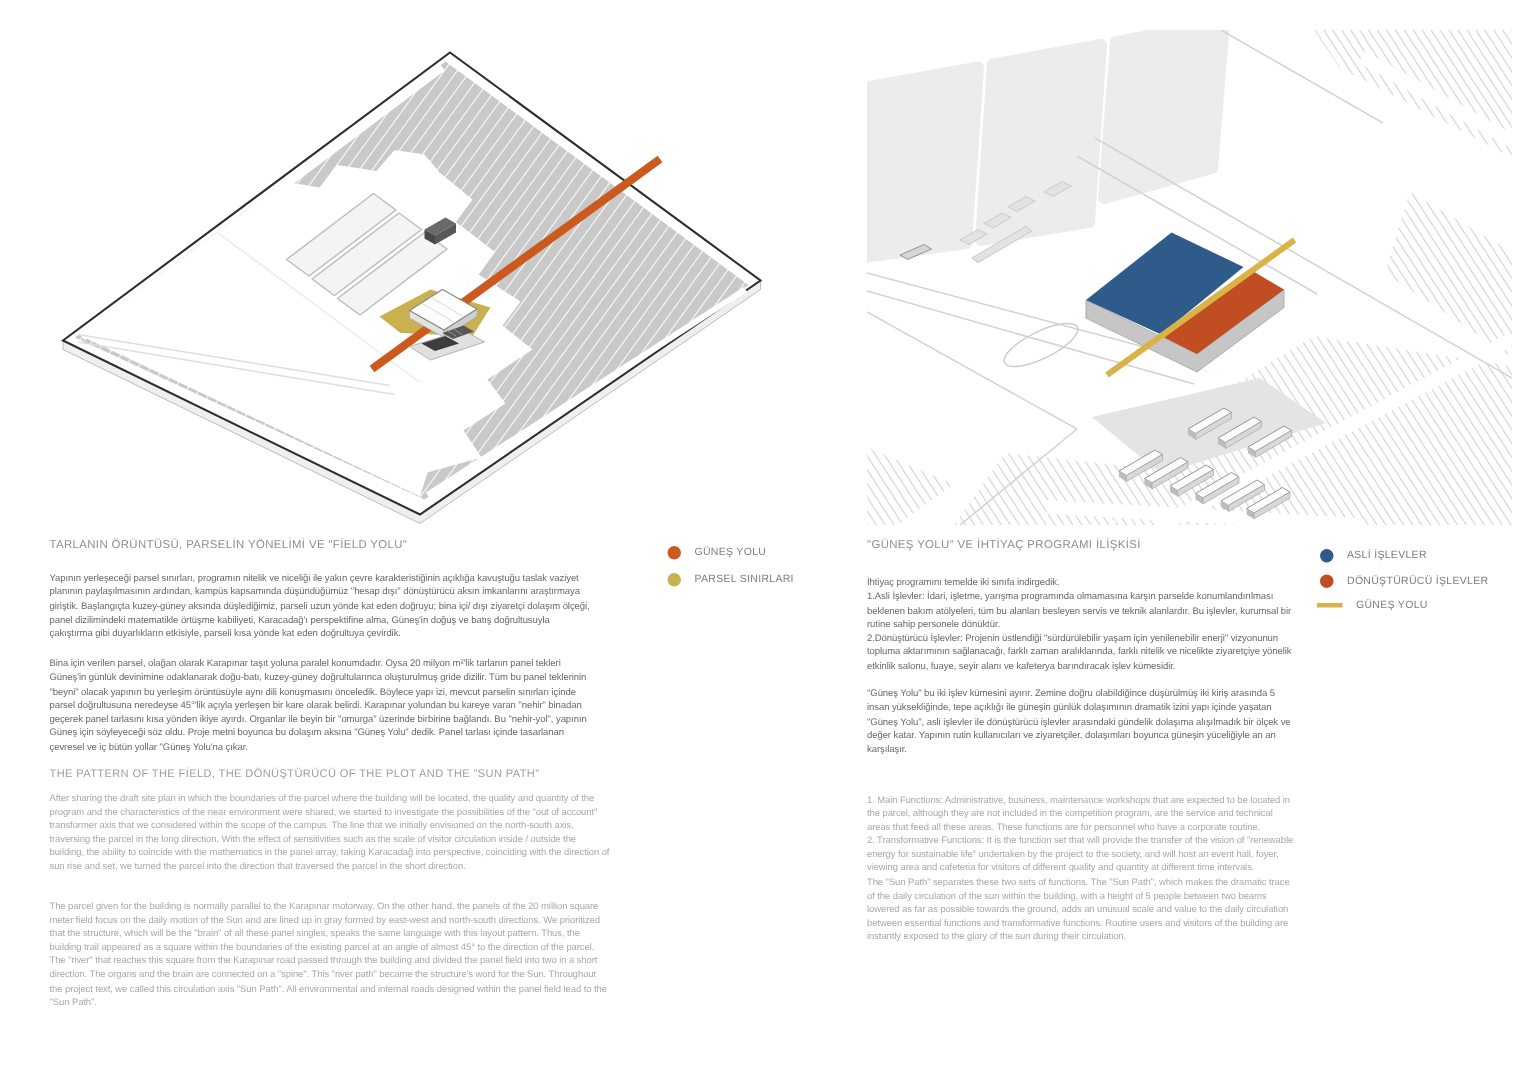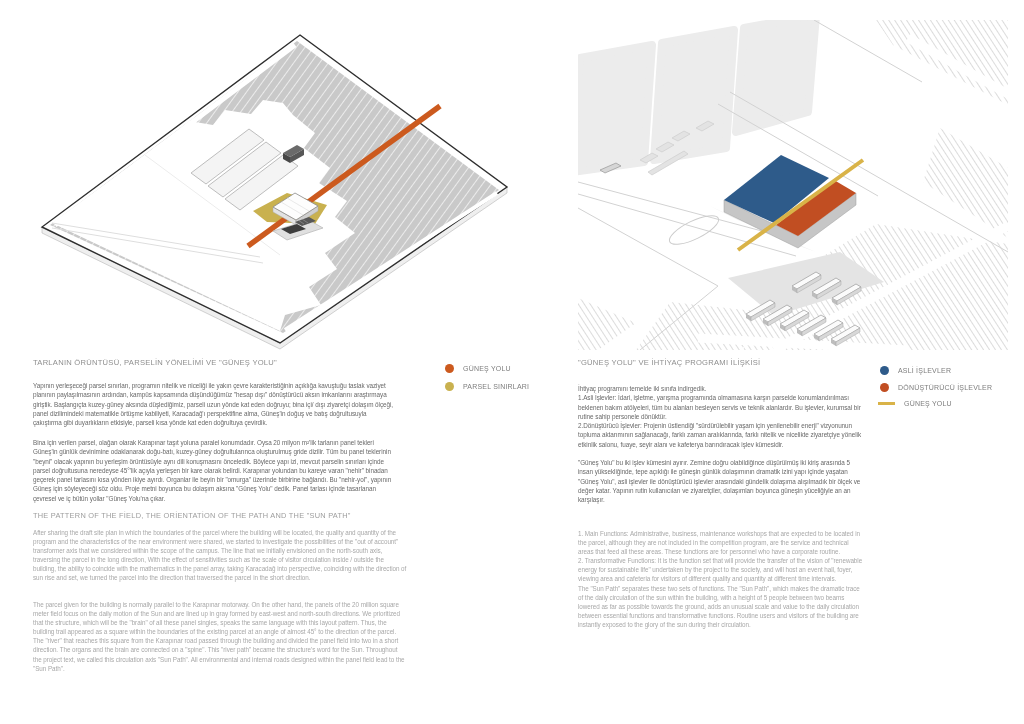--- a/index.html
+++ b/index.html
@@ -149,36 +149,36 @@
         <use href="#pvbar" x="254" y="274"></use>
       <use href="#pvbar" x="168" y="290"></use>
         <use href="#pvbar" x="185" y="295"></use>
         <use href="#pvbar" x="202" y="300"></use>
       <use href="#pvbar" x="219" y="305"></use>
         <use href="#pvbar" x="236" y="310"></use>
         <use href="#pvbar" x="253" y="315"></use>
     </g>
   </svg>
 
-  <div class="abs title" style="left:33px;top:358px;width:400px">TARLANIN ÖRÜNTÜSÜ, PARSELİN YÖNELİMİ VE "GÜNEŞ YOLU"</div>
+  <div class="abs title" style="left:33px;top:358px;width:400px">TARLANIN ÖRÜNTÜSÜ, PARSELİN YÖNELİMİ VE "FİELD YOLU"</div>
 
   <div class="abs legend" style="left:445px;top:364px">
     <div class="legend-row">
       <span class="dot" style="background: rgb(204, 90, 30);"></span>
       <span class="legend-label">GÜNEŞ YOLU</span>
     </div>
     <div class="legend-row">
       <span class="dot" style="background: rgb(201, 177, 79);"></span>
       <span class="legend-label">PARSEL SINIRLARI</span>
     </div>
   </div>
 
   <div class="abs tr-body" style="left:33px;top:381px;width:363px">Yapının yerleşeceği parsel sınırları, programın nitelik ve niceliği ile yakın çevre karakteristiğinin açıklığa kavuştuğu taslak vaziyet planının paylaşılmasının ardından, kampüs kapsamında düşündüğümüz "hesap dışı" dönüştürücü aksın imkanlarını araştırmaya giriştik. Başlangıçta kuzey-güney aksında düşlediğimiz, parseli uzun yönde kat eden doğruyu; bina içi/ dışı ziyaretçi dolaşım ölçeği, panel dizilimindeki matematikle örtüşme kabiliyeti, Karacadağ'ı perspektifine alma, Güneş'in doğuş ve batış doğrultusuyla çakıştırma gibi duyarlıkların etkisiyle, parseli kısa yönde kat eden doğrultuya çevirdik.</div>
   <div class="abs tr-body" style="left:33px;top:438px;width:363px">Bina için verilen parsel, olağan olarak Karapınar taşıt yoluna paralel konumdadır. Oysa 20 milyon m²'lik tarlanın panel tekleri Güneş'in günlük devinimine odaklanarak doğu-batı, kuzey-güney doğrultularınca oluşturulmuş gride dizilir. Tüm bu panel teklerinin "beyni" olacak yapının bu yerleşim örüntüsüyle aynı dili konuşmasını önceledik. Böylece yapı izi, mevcut parselin sınırları içinde parsel doğrultusuna neredeyse 45°'lik açıyla yerleşen bir kare olarak belirdi. Karapınar yolundan bu kareye varan "nehir" binadan geçerek panel tarlasını kısa yönden ikiye ayırdı. Organlar ile beyin bir "omurga" üzerinde birbirine bağlandı. Bu "nehir-yol", yapının Güneş için söyleyeceği söz oldu. Proje metni boyunca bu dolaşım aksına "Güneş Yolu" dedik. Panel tarlası içinde tasarlanan çevresel ve iç bütün yollar "Güneş Yolu'na çıkar.</div>
-  <div class="abs en-head" style="left:33px;top:511px;width:420px">THE PATTERN OF THE FİELD, THE ORİENTATİON OF THE PATH AND THE "SUN PATH"</div>
+  <div class="abs en-head" style="left:33px;top:511px;width:420px">THE PATTERN OF THE FİELD, THE DÖNÜŞTÜRÜCÜ OF THE PLOT AND THE "SUN PATH"</div>
   <div class="abs en-body" style="left:33px;top:528px;width:374px">After sharing the draft site plan in which the boundaries of the parcel where the building will be located, the quality and quantity of the program and the characteristics of the near environment were shared, we started to investigate the possibilities of the "out of account" transformer axis that we considered within the scope of the campus. The line that we initially envisioned on the north-south axis, traversing the parcel in the long direction, With the effect of sensitivities such as the scale of visitor circulation inside / outside the building, the ability to coincide with the mathematics in the panel array, taking Karacadağ into perspective, coinciding with the direction of sun rise and set, we turned the parcel into the direction that traversed the parcel in the short direction.</div>
   <div class="abs en-body" style="left:33px;top:600px;width:374px">The parcel given for the building is normally parallel to the Karapınar motorway. On the other hand, the panels of the 20 million square meter field focus on the daily motion of the Sun and are lined up in gray formed by east-west and north-south directions. We prioritized that the structure, which will be the "brain" of all these panel singles, speaks the same language with this layout pattern. Thus, the building trail appeared as a square within the boundaries of the existing parcel at an angle of almost 45° to the direction of the parcel. The "river" that reaches this square from the Karapınar road passed through the building and divided the panel field into two in a short direction. The organs and the brain are connected on a "spine". This "river path" became the structure's word for the Sun. Throughout the project text, we called this circulation axis "Sun Path". All environmental and internal roads designed within the panel field lead to the "Sun Path".</div>
 
   <div class="abs title" style="left:578px;top:358px;width:320px">"GÜNEŞ YOLU" VE İHTİYAÇ PROGRAMI İLİŞKİSİ</div>
 
   <div class="abs legend" style="left:880px;top:366px">
     <div class="legend-row" style="margin-bottom:8px">
       <span class="dot" style="background: rgb(46, 91, 138);"></span>
       <span class="legend-label">ASLİ İŞLEVLER</span>
     </div>

